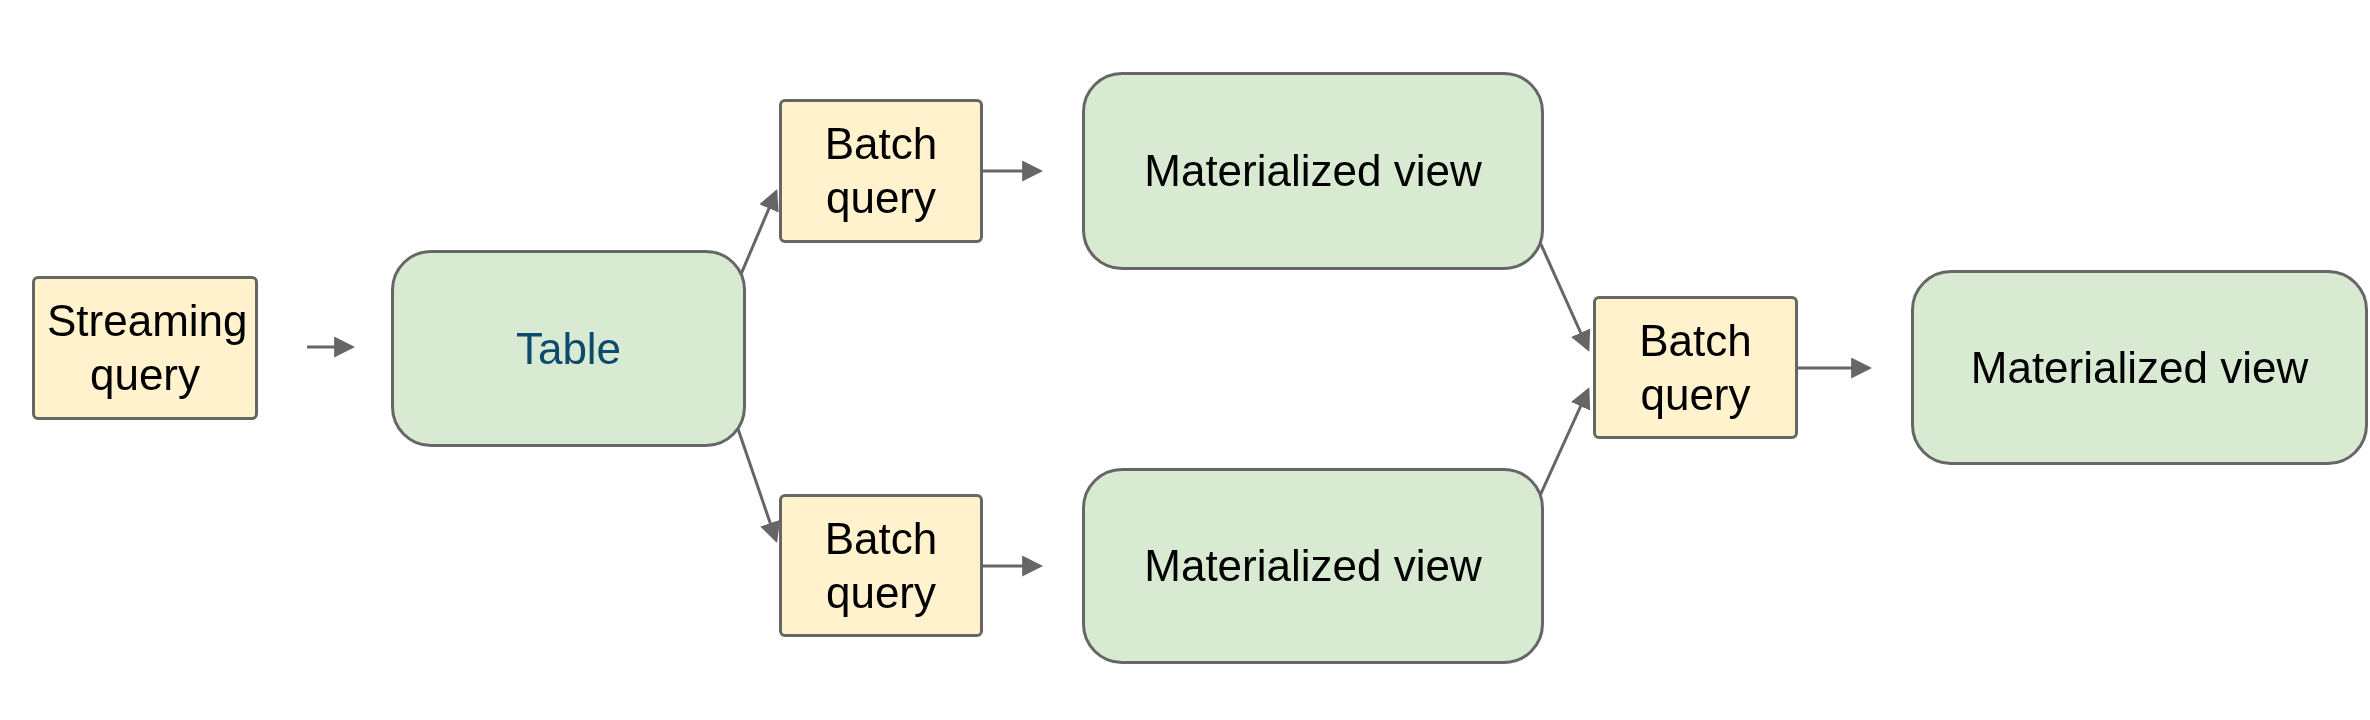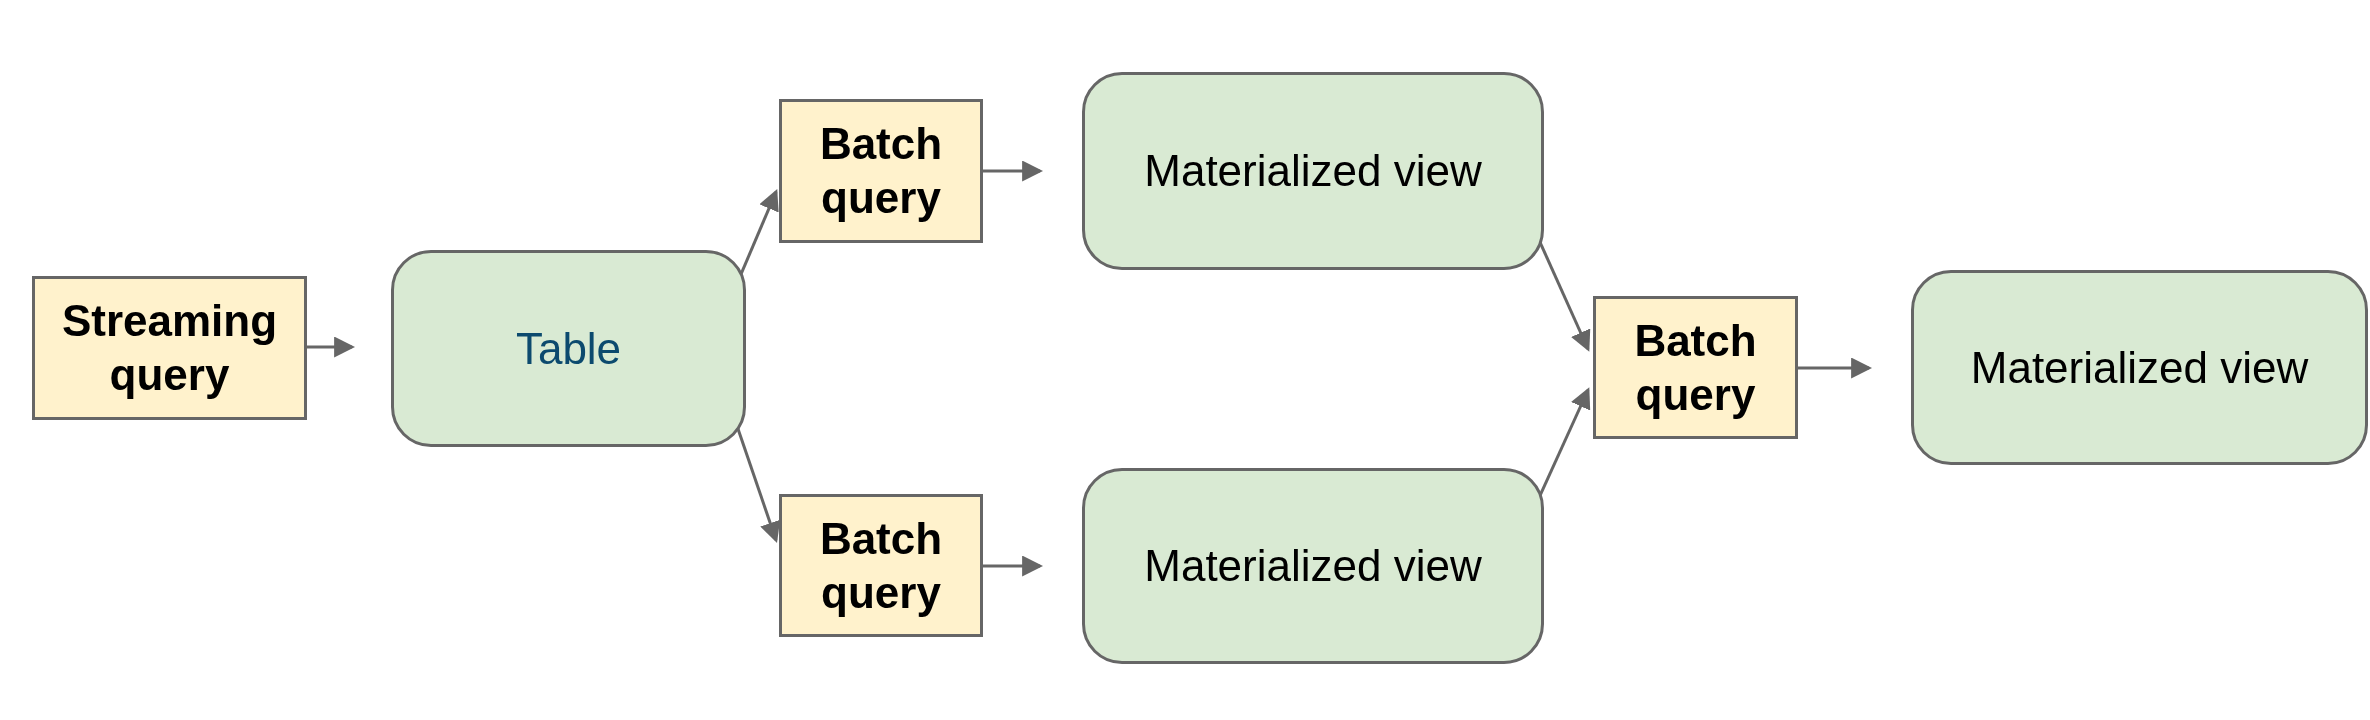--- a/index.html
+++ b/index.html
@@ -23,24 +23,24 @@
     align-items: center;
     justify-content: center;
     text-align: center;
     font-size: 44px;
     line-height: 1.22;
     color: #000000;
     border: 3px solid #666666;
     box-sizing: border-box;
     padding: 8px 12px;
   }
-  .shape-rect    { border-radius: 0; font-weight: bold; }
+  .shape-rect    { border-radius: 6px; }
   .shape-rounded { border-radius: 40px; margin-left: 36px; }
 
-  .n-streaming-query { left: 32px;   top: 276px; width: 275px; height: 144px; }
+  .n-streaming-query { left: 32px;   top: 276px; width: 226px; height: 144px; }
   .n-table           { left: 355px;  top: 250px; width: 355px; height: 197px; }
   .n-bq-top          { left: 779px;  top: 99px;  width: 204px; height: 144px; }
   .n-mv-top          { left: 1046px; top: 72px;  width: 462px; height: 198px; }
   .n-bq-bottom       { left: 779px;  top: 494px; width: 204px; height: 143px; }
   .n-mv-bottom       { left: 1046px; top: 468px; width: 462px; height: 196px; }
   .n-bq-right        { left: 1593px; top: 296px; width: 205px; height: 143px; }
   .n-mv-right        { left: 1875px; top: 270px; width: 457px; height: 195px; }
 
   .node-label { display: block; max-width: 100%; }
 </style>

